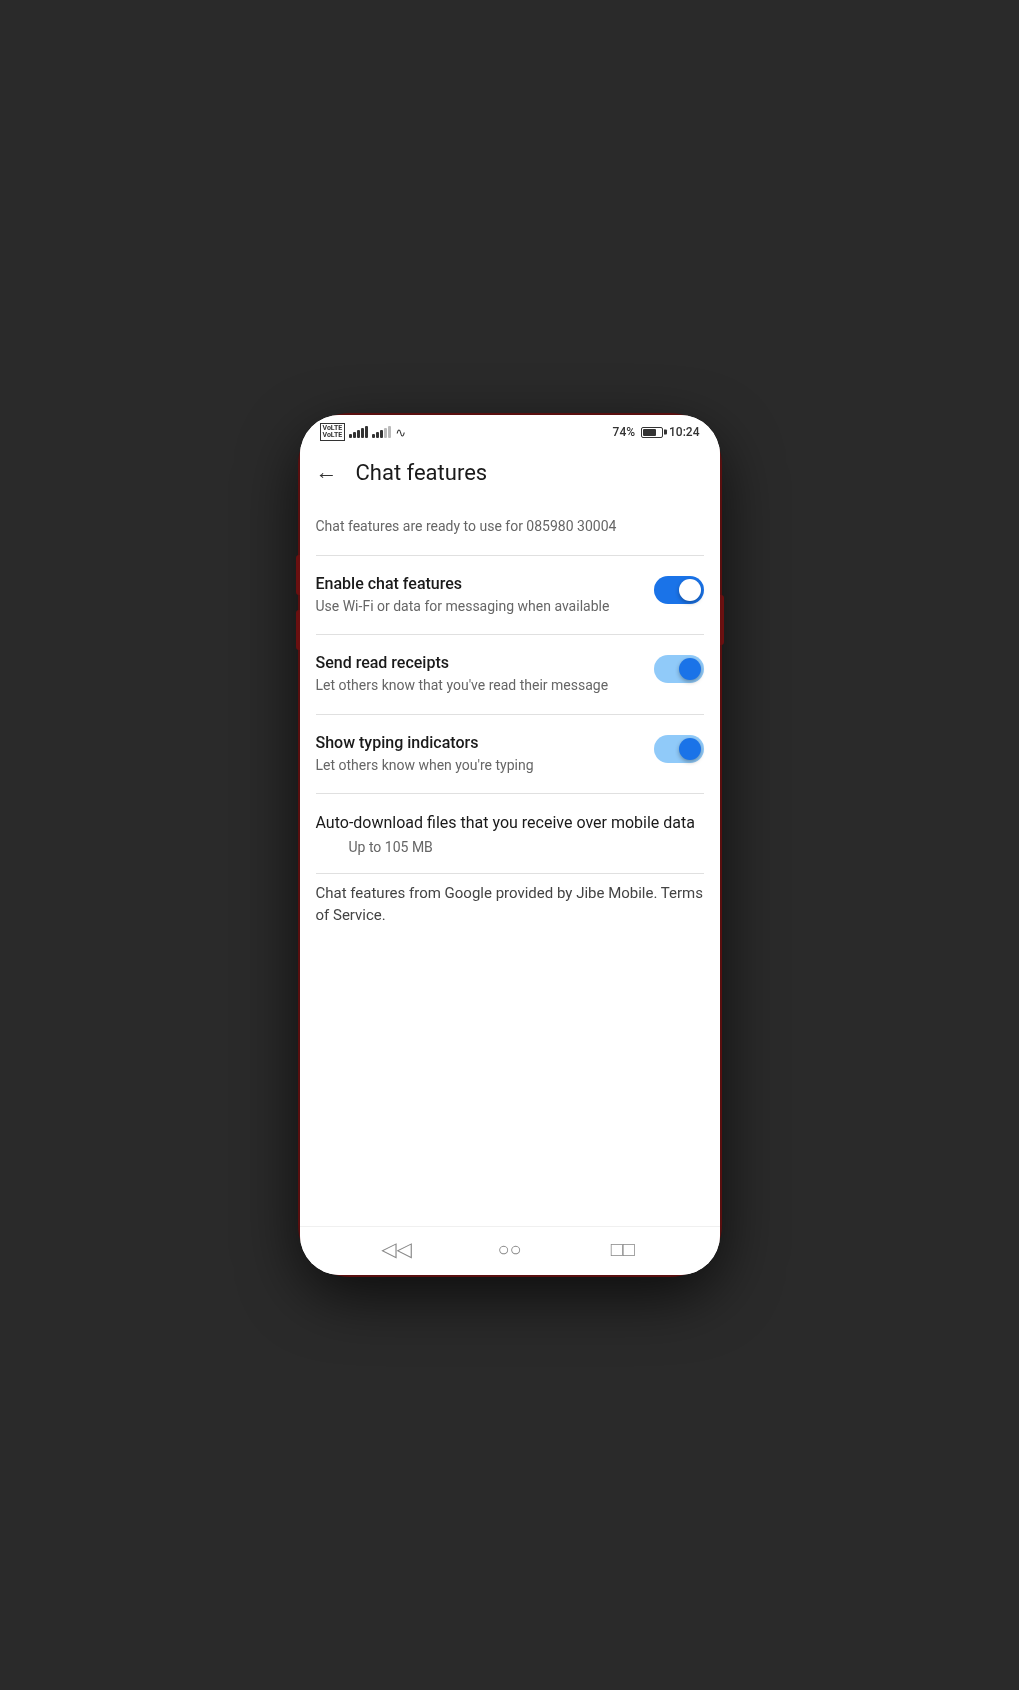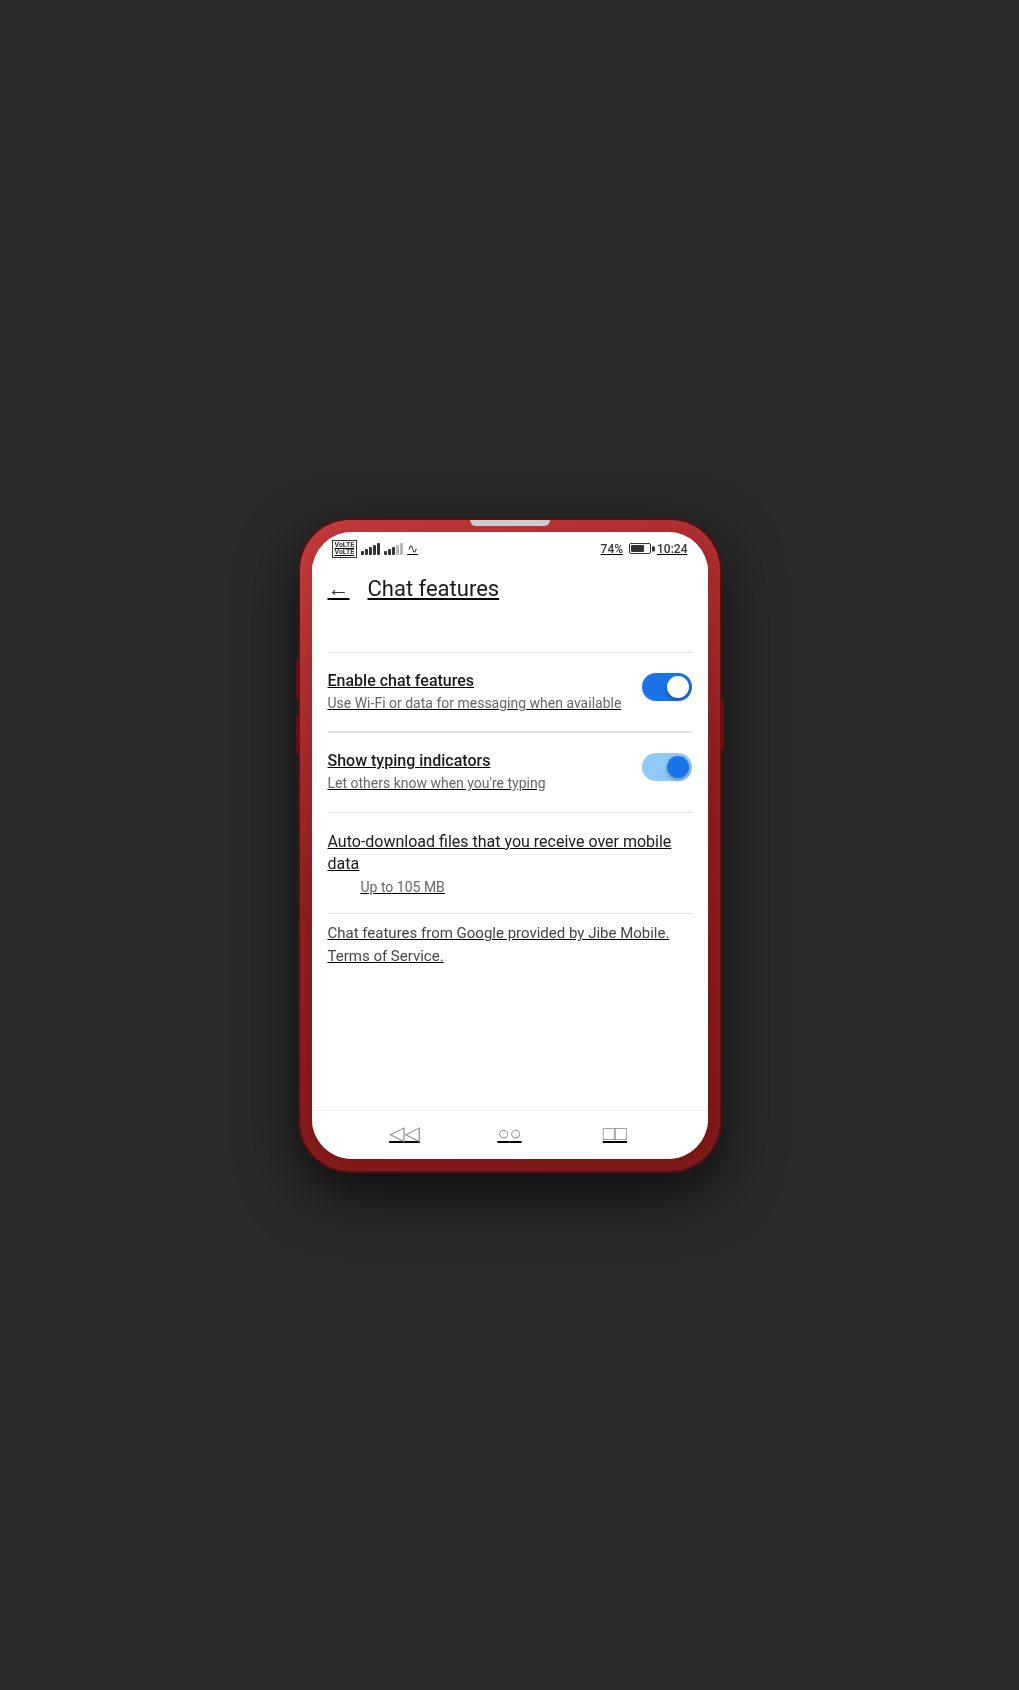--- a/index.html
+++ b/index.html
@@ -8,27 +8,25 @@
       background: #2a2a2a;
       display: flex;
       justify-content: center;
       align-items: center;
       min-height: 100vh;
       font-family: 'Roboto', Arial, sans-serif;
     }
 
     .phone-outer {
       width: 420px;
-      height: 651px;
+      height: 860px;
       background: linear-gradient(160deg, #c0373a 0%, #8b1a1a 50%, #7a1515 100%);
       border-radius: 50px;
-      padding: 12px;
       box-shadow: 0 0 0 2px #5a0f0f, 0 20px 60px rgba(0,0,0,0.7), inset 0 0 20px rgba(255,255,255,0.05);
       position: relative;
-      text-decoration: underline;
     }
 
     .phone-inner {
       width: 100%;
       height: 100%;
       background: #fff;
       border-radius: 40px;
       overflow: hidden;
       display: flex;
       flex-direction: column;
@@ -395,36 +393,46 @@
     </div>
 
     <div class="app-content">
 
       <div class="app-header">
         <span class="back-arrow">←</span>
         <span class="app-title">Chat features</span>
       </div>
 
       <div class="section">
+        <div class="setting-subtitle">Chat features are ready to use for 085980 30004</div>
       </div>
 
       <div class="divider"></div>
 
       <div class="section-with-toggle">
         <div class="section-text">
           <div class="setting-title">Enable chat features</div>
           <div class="setting-subtitle">Use Wi-Fi or data for messaging when available</div>
         </div>
         <div class="toggle-container">
           <div class="toggle"></div>
         </div>
       </div>
 
       <div class="divider"></div>
 
+      <div class="section-with-toggle">
+        <div class="section-text">
+          <div class="setting-title">Send read receipts</div>
+          <div class="setting-subtitle">Let others know that you've read their message</div>
+        </div>
+        <div class="toggle-container">
+          <div class="toggle toggle-semi"></div>
+        </div>
+      </div>
 
       <div class="divider"></div>
 
       <div class="section-with-toggle">
         <div class="section-text">
           <div class="setting-title">Show typing indicators</div>
           <div class="setting-subtitle">Let others know when you're typing</div>
         </div>
         <div class="toggle-container">
           <div class="toggle toggle-semi"></div>

